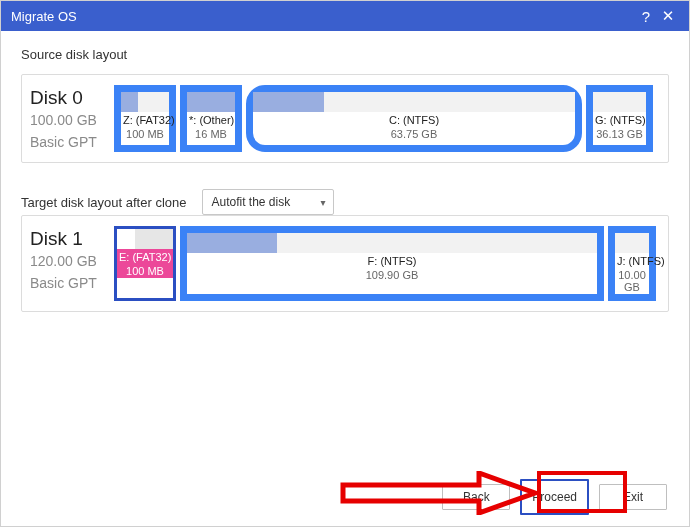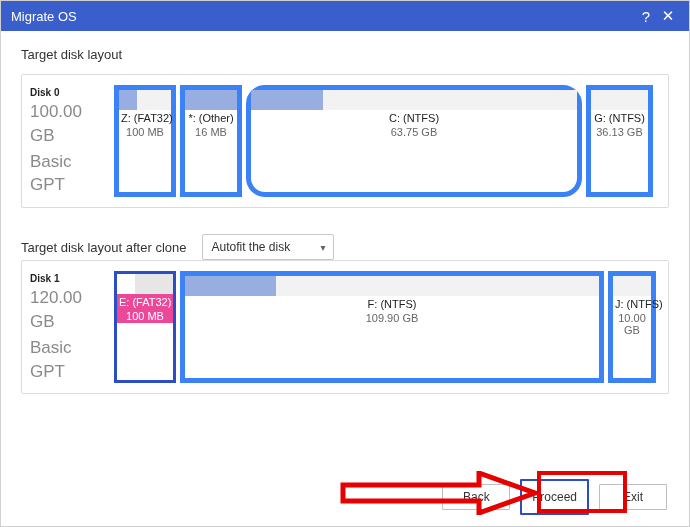--- a/index.html
+++ b/index.html
@@ -44,32 +44,32 @@
     display: flex;
     align-items: stretch;
     gap: 4px;
     margin-bottom: 26px;
   }
   .disk-info {
     width: 80px;
     flex: none;
     padding-top: 2px;
   }
-  .disk-name { font-weight: bold; font-size: 10px; color: #222; }
-  .disk-meta { color: #8a8a8a; font-size: 17px; line-height: 1.4; margin-top: 2px; }
+  .disk-name { font-weight: normal; font-size: 19px; color: #222; }
+  .disk-meta { color: #8a8a8a; font-size: 14px; line-height: 1.4; margin-top: 2px; }
   .parts-row {
     flex: 1;
     display: flex;
     gap: 4px;
     align-items: stretch;
   }
   .part {
     display: flex;
     flex-direction: column;
-    border: 5px solid #3b82f6;
+    border: 7px solid #3b82f6;
     min-width: 44px;
   }
   .part-bar {
     height: 20px;
     background: #f2f2f2;
     position: relative;
     overflow: hidden;
   }
   .part-fill {
     position: absolute;
@@ -166,21 +166,21 @@
 <body>
 
 <div class="titlebar">
   <div class="titlebar-title">Migrate OS</div>
   <div class="titlebar-btn">?</div>
   <div class="titlebar-btn">✕</div>
 </div>
 
 <div class="content">
 
-  <div class="section-label">Target disk layout</div>
+  <div class="section-label">Source disk layout</div>
   <div class="disk-panel">
     <div class="disk-info">
       <div class="disk-name">Disk 0</div>
       <div class="disk-meta">100.00 GB</div>
       <div class="disk-meta">Basic GPT</div>
     </div>
     <div class="parts-row" id="src-parts">
         <div class="part" style="width: 62px;">
           <div class="part-bar">
             <div class="part-fill" style="width: 35%;"></div>

